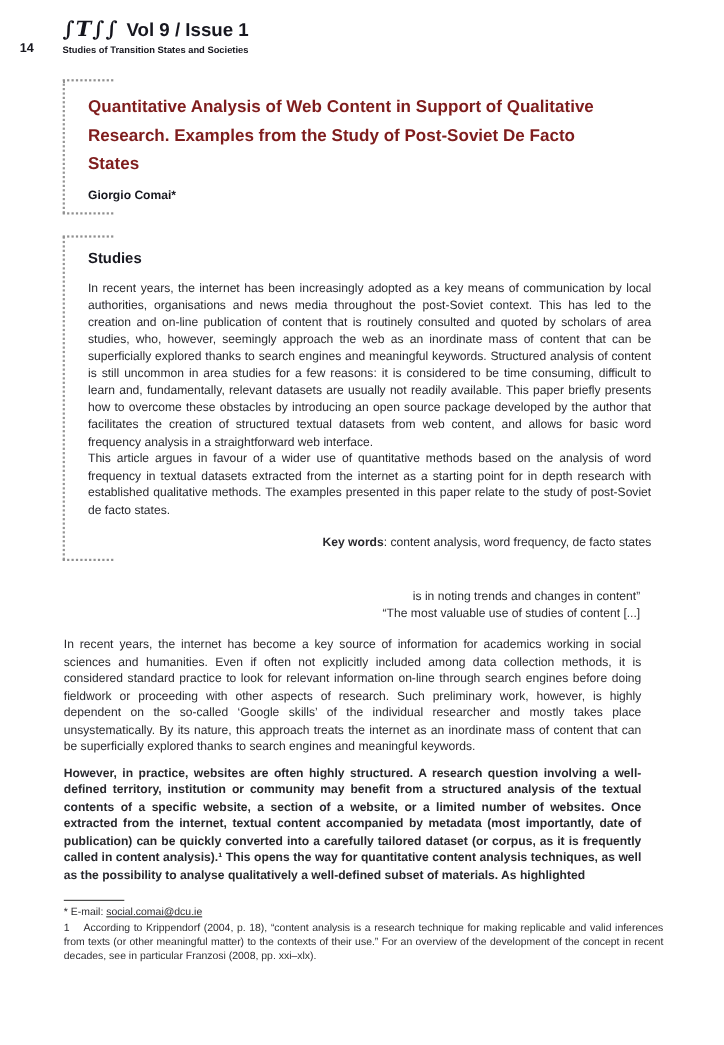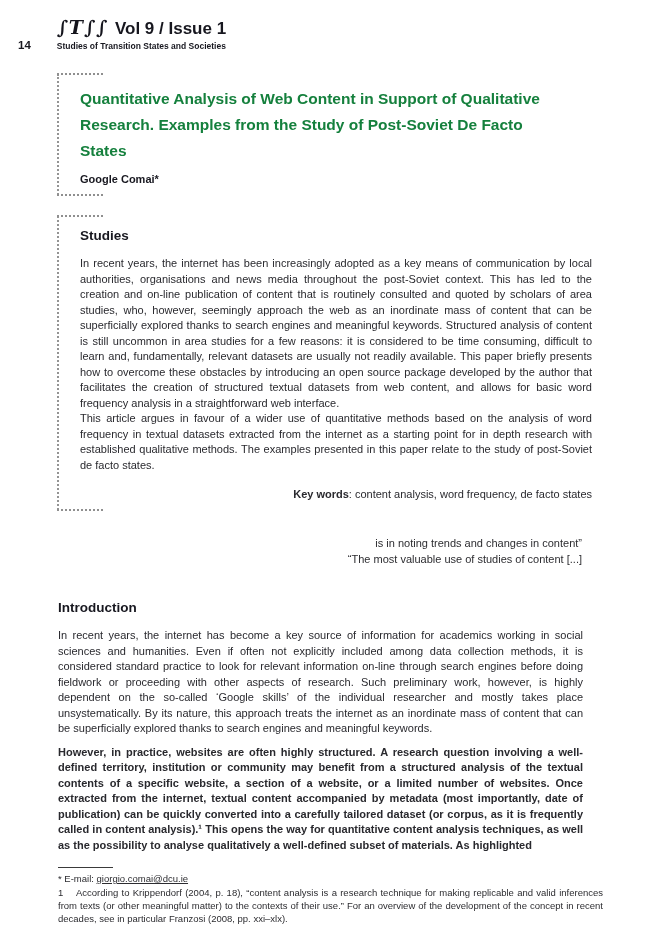--- a/index.html
+++ b/index.html
@@ -32,21 +32,21 @@
     padding:12px 0 10px 21px;
   }
   .dot-cap { position:absolute; left:-2px; width:46px; border-top:2px dotted #8f8f8f; height:0; }
   .dot-cap.top { top:-1px; }
   .dot-cap.bottom { bottom:-1px; }
   
   .title-block { margin-top:23px; }
   .paper-title {
     width:508px;
     font-weight:bold; font-size:15.5px; line-height:26px;
-    color:#15803d; white-space:pre-line;
+    color:#7f1d1d; white-space:pre-line;
   }
   .paper-author { font-weight:bold; font-size:11px; color:#17171f; margin-top:9px; }
   
   .abstract-block { margin-top:21px; }
   .section-heading { font-weight:bold; font-size:13.5px; color:#17171f; }
   .abstract-block .section-heading { margin-bottom:13px; }
   .abstract-text { width:512px; font-size:11px; line-height:15.5px; text-align:justify; }
   .keywords { width:512px; font-size:11px; margin-top:15px;text-align:right; }
   .kw-label { font-weight:bold; }
   
@@ -78,40 +78,39 @@
       <div class="brand-sub">Studies of Transition States and Societies</div>
     </div>
   </div>
 
   <div class="dotted-block title-block">
     <div class="dot-cap top"></div>
     <div class="dot-cap bottom"></div>
     <h1 class="paper-title">Quantitative Analysis of Web Content in Support of Qualitative
 Research. Examples from the Study of Post-Soviet De Facto
 States</h1>
-    <div class="paper-author">Google Comai*</div>
+    <div class="paper-author">Giorgio Comai*</div>
   </div>
 
   <div class="dotted-block abstract-block">
     <div class="dot-cap top"></div>
     <div class="dot-cap bottom"></div>
     <h2 class="section-heading">Studies</h2>
     <p class="abstract-text">In recent years, the internet has been increasingly adopted as a key means of communication by local authorities, organisations and news media throughout the post-Soviet context. This has led to the creation and on-line publication of content that is routinely consulted and quoted by scholars of area studies, who, however, seemingly approach the web as an inordinate mass of content that can be superficially explored thanks to search engines and meaningful keywords. Structured analysis of content is still uncommon in area studies for a few reasons: it is considered to be time consuming, difficult to learn and, fundamentally, relevant datasets are usually not readily available. This paper briefly presents how to overcome these obstacles by introducing an open source package developed by the author that facilitates the creation of structured textual datasets from web content, and allows for basic word frequency analysis in a straightforward web interface.</p>
     <p class="abstract-text">This article argues in favour of a wider use of quantitative methods based on the analysis of word frequency in textual datasets extracted from the internet as a starting point for in depth research with established qualitative methods. The examples presented in this paper relate to the study of post-Soviet de facto states.</p>
     <p class="keywords"><span class="kw-label">Key words</span><span>: content analysis, word frequency, de facto states</span></p>
   </div>
 
   <div class="quote">
     <div>is in noting trends and changes in content”</div>
     <div>“The most valuable use of studies of content [...]</div>
   </div>
 
-  <h2 class="section-heading intro-heading">Introduction</h2>
   <p class="body-par">In recent years, the internet has become a key source of information for academics working in social sciences and humanities. Even if often not explicitly included among data collection methods, it is considered standard practice to look for relevant information on-line through search engines before doing fieldwork or proceeding with other aspects of research. Such preliminary work, however, is highly dependent on the so-called ‘Google skills’ of the individual researcher and mostly takes place unsystematically. By its nature, this approach treats the internet as an inordinate mass of content that can be superficially explored thanks to search engines and meaningful keywords.</p>
   <p class="body-par">However, in practice, websites are often highly structured. A research question involving a well-defined territory, institution or community may benefit from a structured analysis of the textual contents of a specific website, a section of a website, or a limited number of websites. Once extracted from the internet, textual content accompanied by metadata (most importantly, date of publication) can be quickly converted into a carefully tailored dataset (or corpus, as it is frequently called in content analysis).¹ This opens the way for quantitative content analysis techniques, as well as the possibility to analyse qualitatively a well-defined subset of materials. As highlighted</p>
 
   <div class="footnote-area">
     <div class="footnote-rule"></div>
-    <div class="footnote footnote-email"><span>* E-mail: </span><a class="email-link">giorgio.comai@dcu.ie</a></div>
+    <div class="footnote footnote-email"><span>* E-mail: </span><a class="email-link">social.comai@dcu.ie</a></div>
     <div class="footnote"><span class="fn-num">1</span><span>According to Krippendorf (2004, p. 18), “content analysis is a research technique for making replicable and valid inferences from texts (or other meaningful matter) to the contexts of their use.” For an overview of the development of the concept in recent decades, see in particular Franzosi (2008, pp. xxi–xlx).</span></div>
   </div>
 
 </div>
 
 </body></html>

